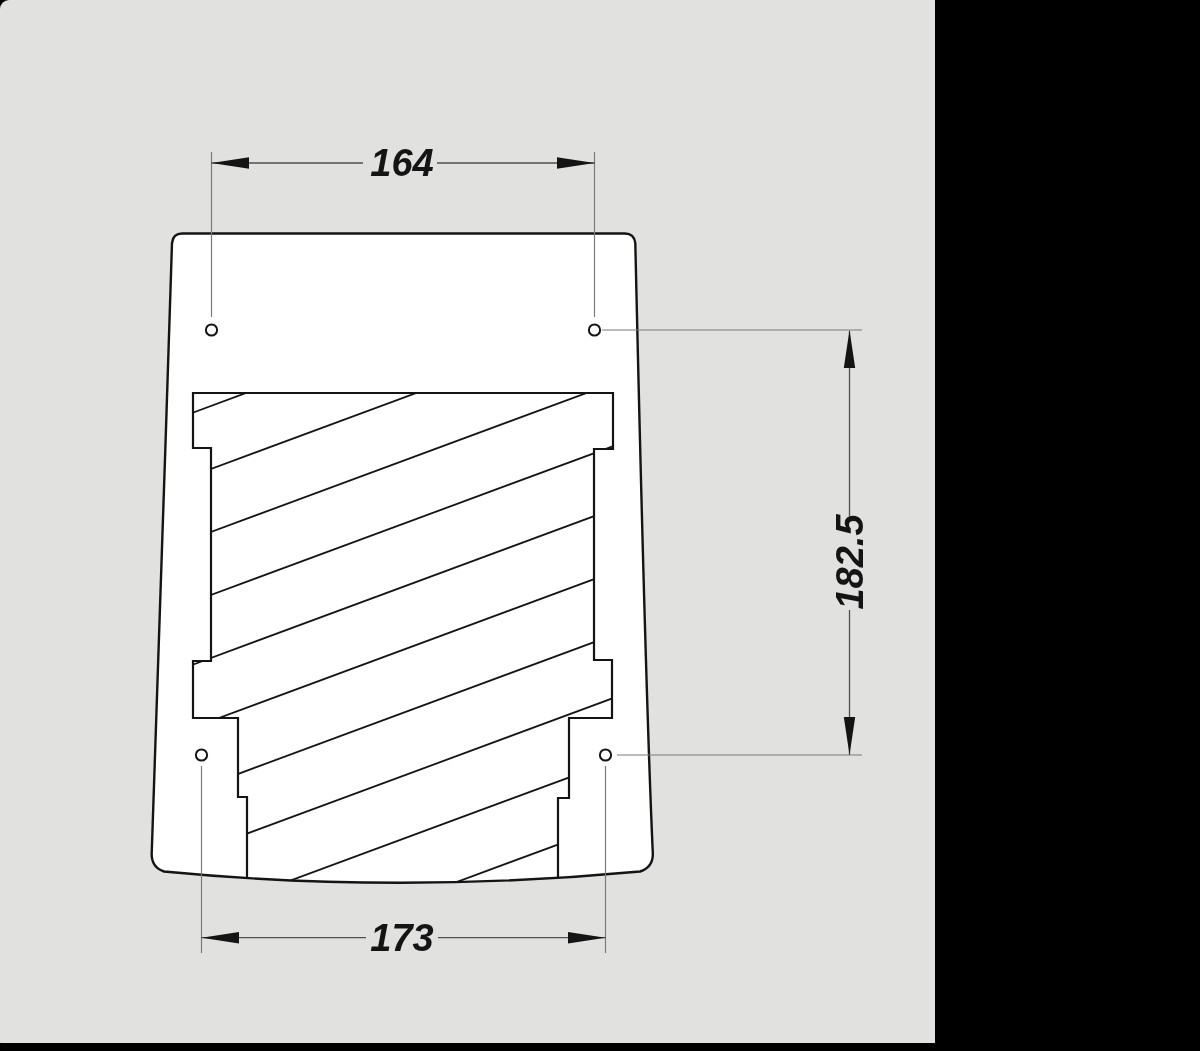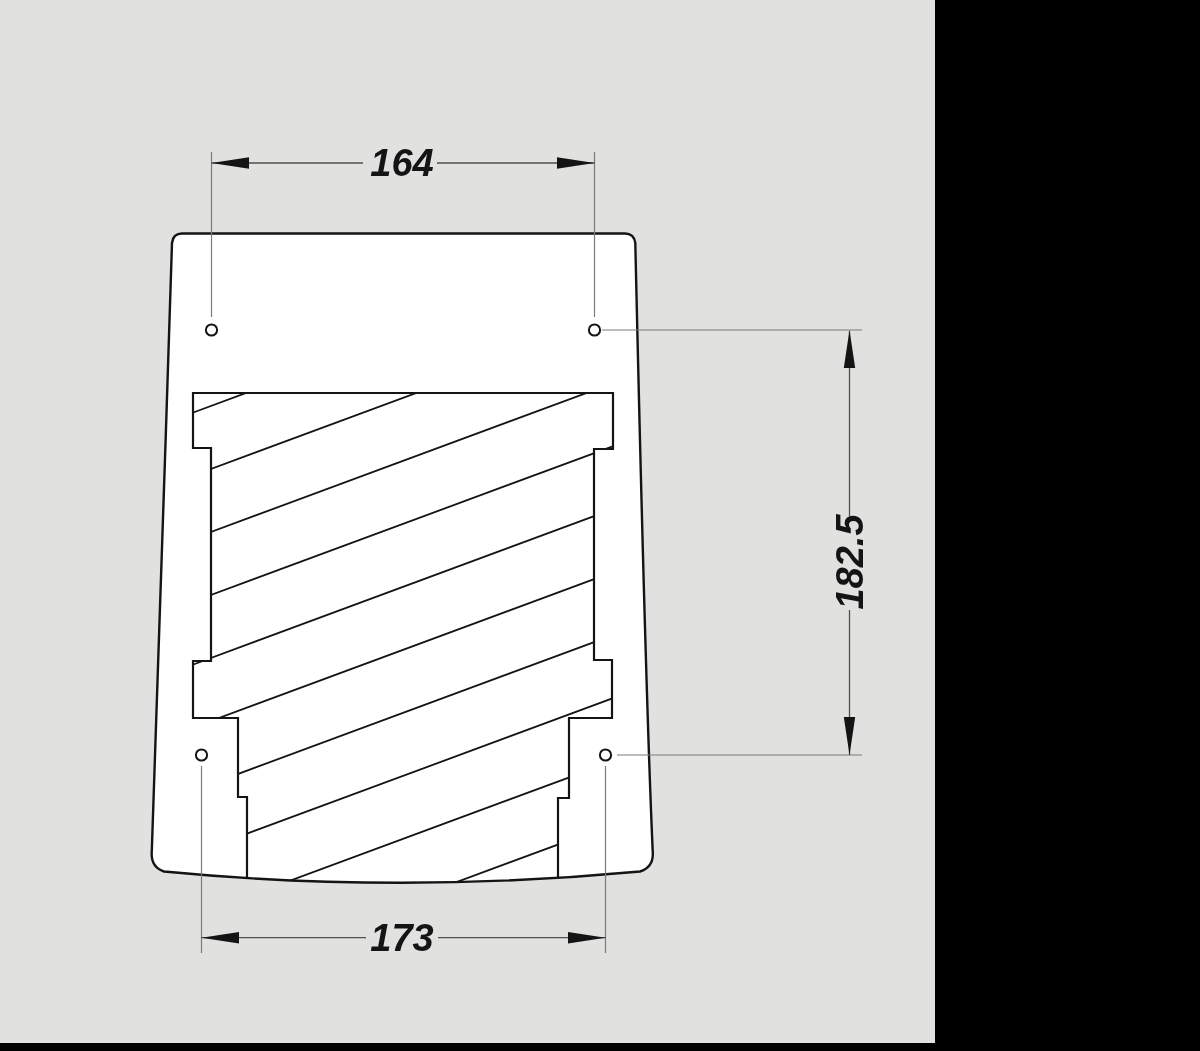--- a/index.html
+++ b/index.html
@@ -7,20 +7,21 @@
     padding: 0;
     background: #000;
     font-family: "Liberation Sans", sans-serif;
   }
   .stage {
     position: relative;
     width: 1200px;
     height: 1051px;
     background: var(--panel, #000);
     overflow: hidden;
+    border-radius: 9px;
   }
   .drawing-area {
     position: absolute;
     left: 0;
     top: 0;
     width: 935px;
     height: 1043px;
     background: var(--background, #e1e1e0);
   }
   .side-panel {

